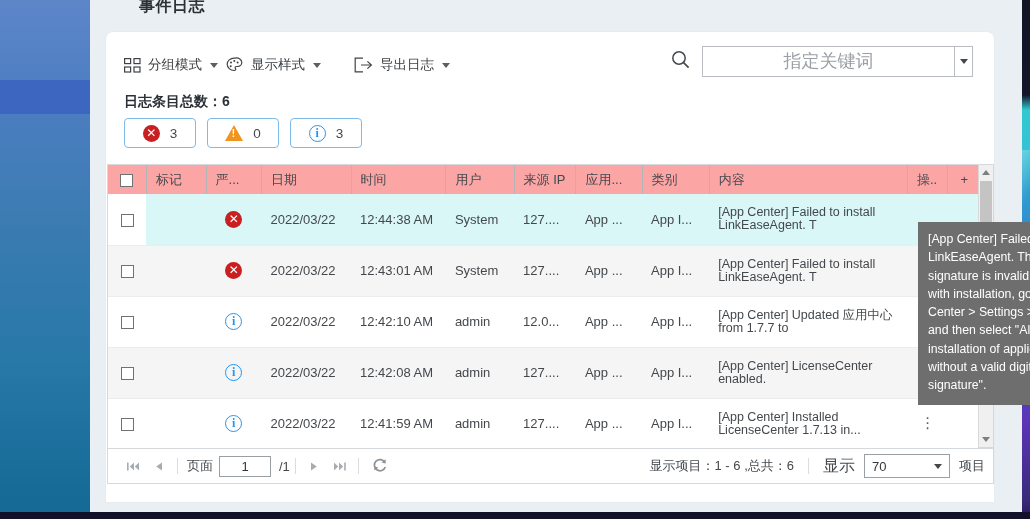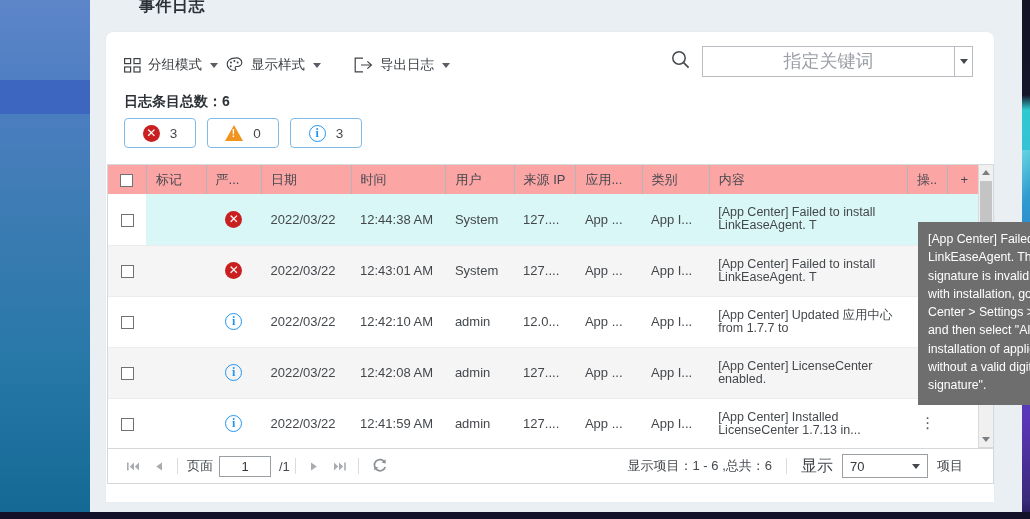--- a/index.html
+++ b/index.html
@@ -223,21 +223,21 @@
   }
   .pg-sep { width:1px; height:16px; background:#dcdcdc; margin:0 5px; }
   #pg-label { font-size:13px; color:#45494e; margin: 0 6px 0 4px; }
   #page-input {
     width: 52px; height: 21px; border:1px solid #9a9fa4; text-align:center;
     font-size:13px; color:#333; outline:none;
     font-family:"Liberation Sans", sans-serif;
   }
   #pg-total { font-size:13px; color:#45494e; margin-left:8px; }
   #pg-refresh { margin-left: 8px; cursor:pointer; color:#8c9196; font-size:15px; }
-  #footer-right { margin-left:auto; display:flex; align-items:center; padding-right:30px; gap:9px; }
+  #footer-right { margin-left:auto; display:flex; align-items:center; padding-right:8px; gap:9px; }
   #range-text { font-size:13px; color:#45494e; }
   #show-label { font-size:16px; color:#45494e;text-align:right; }
   #page-size-select {
     width: 86px; height:24px; border:1px solid #9a9fa4; background:#fff;
     display:flex; align-items:center; padding:0 7px; cursor:pointer;
   }
   #page-size-value { font-size:13px; color:#33373b; }
   #page-size-caret { margin-left:auto; width:0;height:0;
     border-left:4.5px solid transparent;border-right:4.5px solid transparent;border-top:5.5px solid #44484c; }
   #items-label { font-size:13px; color:#45494e; }

